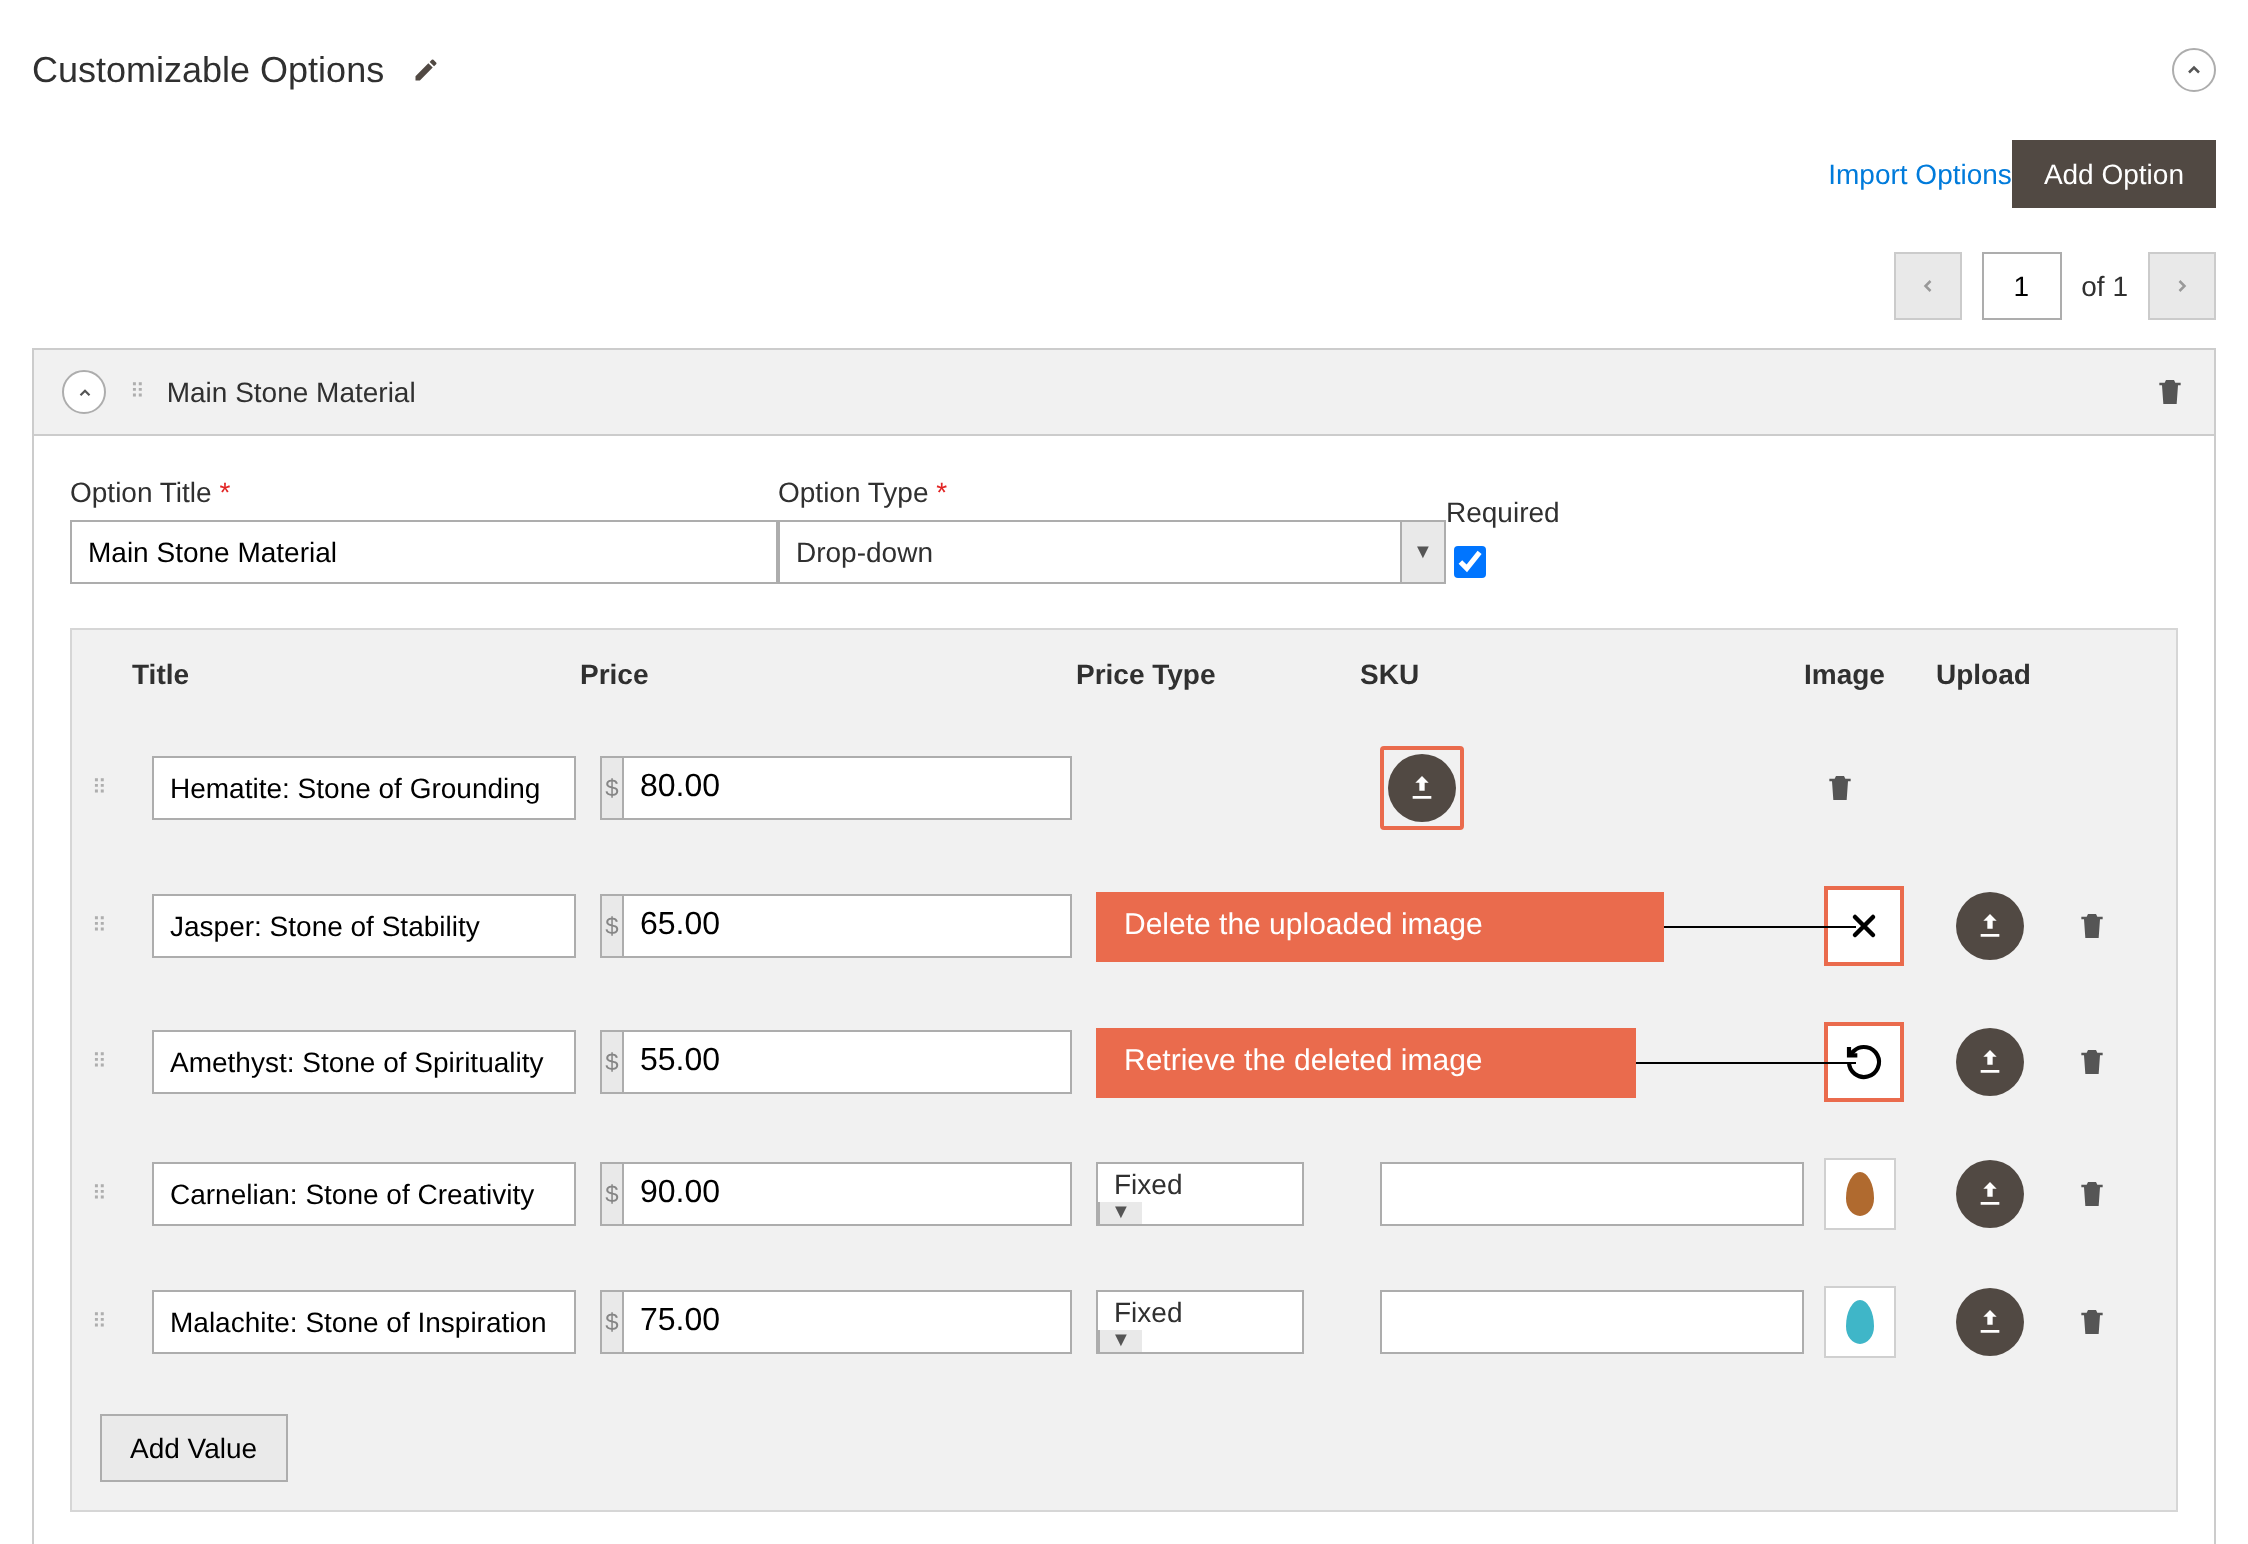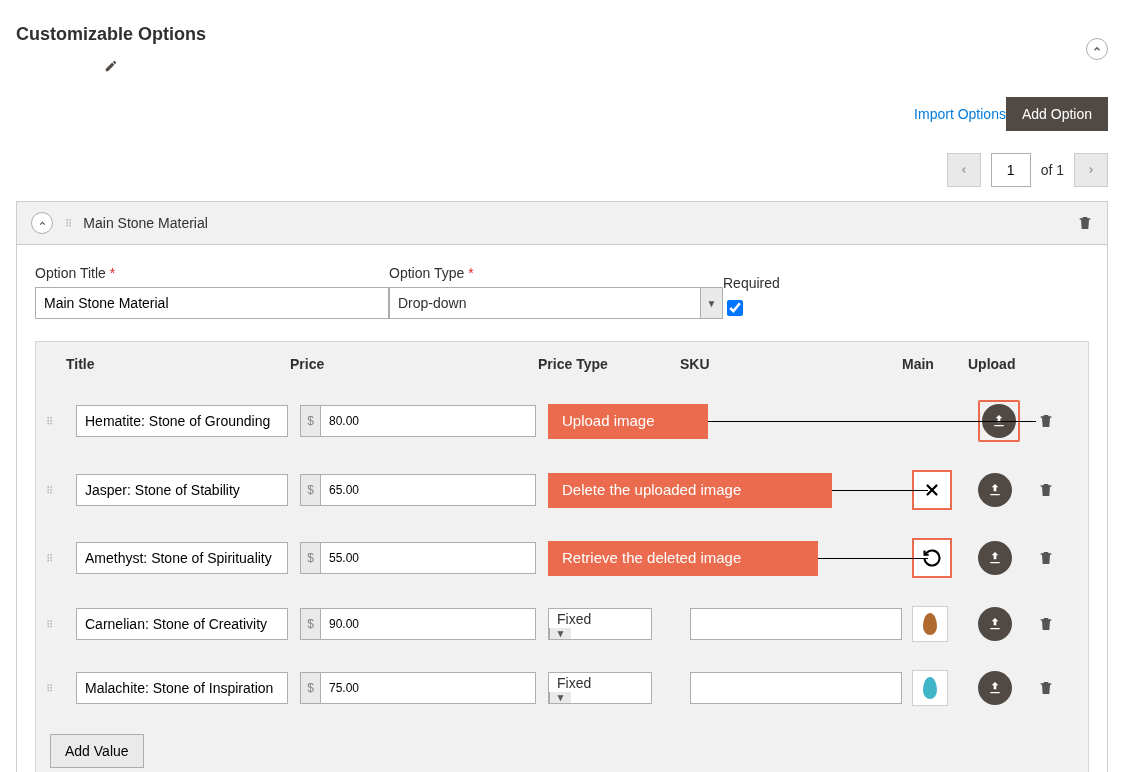--- a/index.html
+++ b/index.html
@@ -13,26 +13,25 @@
     width: 1124px;
   }
   .section-header {
     display: flex;
     align-items: center;
     justify-content: space-between;
     padding: 8px 0 24px 0;
   }
   .section-title {
     font-size: 18px;
-    font-weight: 700;
+    font-weight: 400;
     color: #303030;
     display: flex;
     align-items: center;
     gap: 14px;
-    flex-direction: column;
   }
   .pencil-icon { color: #514943; }
   .collapse-chevron {
     width: 22px; height: 22px;
     border: 1px solid #adadad;
     border-radius: 50%;
     display: flex; align-items: center; justify-content: center;
   }
   .top-actions {
     display: flex;
@@ -167,21 +166,21 @@
     background: #fff;
     align-items: stretch;
     width: 236px;
   }
   .price-wrap .cur {
     width: 20px; background: #e9e9e9; border-right: 1px solid #adadad;
     display: flex; align-items: center; justify-content: center;
     color: #858585; font-size: 12px;
   }
   .price-wrap input {
-    border: none; flex: 1; padding: 0 8px; font-size: 12px; outline: none;
+    border: none; flex: 1; padding: 0 8px; font-size: 16px; outline: none;
   }
   .title-input { width: 212px; }
   .pt-select { width: 104px; flex-direction: column; }
   .sku-input { width: 212px; }
   .img-thumb {
     width: 36px; height: 36px;
     border: 1px solid #d0d0d0;
     background: #fff;
     display: flex; align-items: center; justify-content: center;
   }
@@ -320,39 +319,33 @@
       </div>
     </div>
 
     <div class="values-area">
       <div class="values-header">
         <div></div>
         <div>Title</div>
         <div>Price</div>
         <div>Price Type</div>
         <div>SKU</div>
-        <div>Main</div>
+        <div>Image</div>
         <div>Upload</div>
         <div></div>
       </div>
 
       <div id="rows-container">
           <div class="value-row">
             <span class="drag-handle">⠿</span>
             <div><input class="text-input title-input" value="Hematite: Stone of Grounding" style=""></div>
             <div>
               <div class="price-wrap">
                 <span class="cur">$</span>
                 <input value="80.00" style="">
-              </div>
-            </div>
-            <div style="grid-column: 4 / span 2;">
-              <div style="position: relative;">
-                <div class="callout" style="width: 160px;">Upload image</div>
-                <div class="callout-line" style="left: 160px; width: 328px;"></div>
               </div>
             </div>
             <div></div>
             <div class="upload-col">
               <span class="upload-highlight">
                 <button class="upload-btn">
                   <svg width="16" height="16" viewBox="0 0 24 24" fill="#fff">
                     <path d="M12 3l5 5h-3v6h-4V8H7l5-5zM5 18h14v2H5z"></path>
                   </svg>
                 </button>

